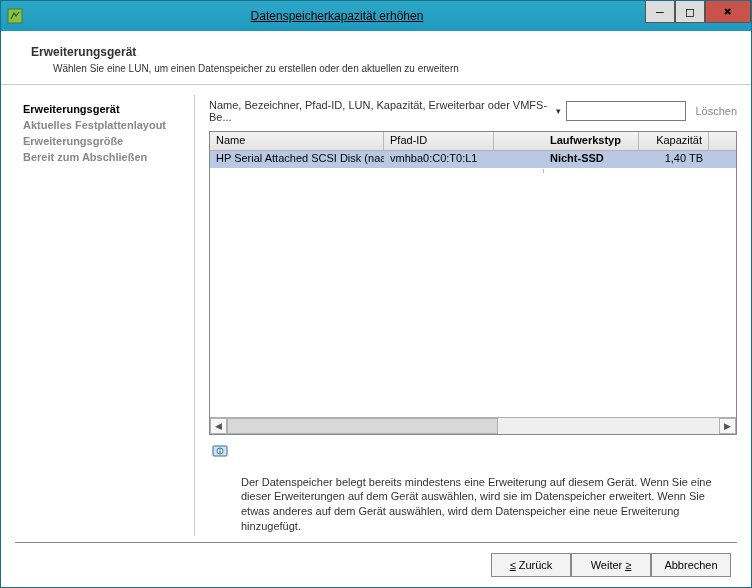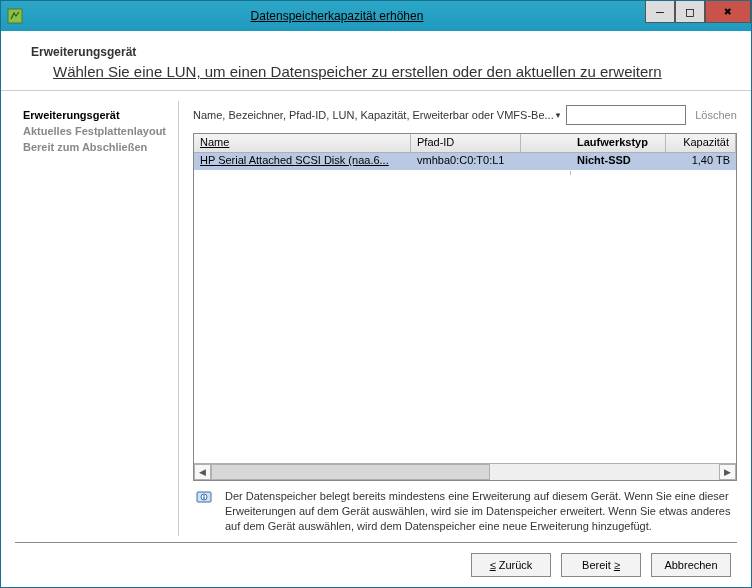--- a/index.html
+++ b/index.html
@@ -6,54 +6,54 @@
   html, body { width: 752px; height: 588px; font-family: "Segoe UI", Tahoma, sans-serif; font-size: 11px; overflow: hidden; }
   .window { width: 752px; height: 588px; border: 1px solid #1a6e8e; background: #fff; display: flex; flex-direction: column; }
   .titlebar { height: 30px; background: linear-gradient(#2da7c7,#1f9abf); display: flex; align-items: center; position: relative; color: #000; }
   .titlebar .icon-holder { width: 28px; height: 30px; display: flex; align-items: center; justify-content: center; }
   .titlebar .title { flex: 1; text-align: center; font-size: 12px; color: #000; text-decoration: underline; }
   .win-controls { display: flex; height: 22px; margin-top: -8px;}
   .win-controls .btn { width: 30px; height: 22px; border: 1px solid #555; border-top: none; background: #ddd; display: flex; align-items: center; justify-content: center; font-family: monospace; font-size: 13px; cursor: pointer; }
   .win-controls .btn.close { background: #c9524b; color: #000; font-weight: bold; width: 46px; }
   .header-area { padding: 14px 20px 10px 30px; border-bottom: 1px solid #ccc; }
   .header-area h1 { font-size: 12px; font-weight: bold; color: #333; margin-bottom: 4px; }
-  .header-area p { font-size: 15px; color: #333; padding-left: 22px; text-decoration: underline; }
+  .header-area p { font-size: 10px; color: #333; padding-left: 22px; }
   .body-area { flex: 1; padding: 10px 14px 0 14px; display: flex; overflow: hidden; }
   .sidebar { width: 180px; border-right: 1px solid #ccc; padding: 6px 6px 6px 8px; }
   .sidebar .step { font-size: 11px; padding: 2px 0; color: #888; font-weight: bold; }
   .sidebar .step.active { font-weight: bold; color: #000; }
   .main { flex: 1; padding: 4px 0 0 14px; display: flex; flex-direction: column; }
   .filter-row { display: flex; align-items: center; gap: 6px; margin-bottom: 8px; }
   .filter-label { font-size: 11px; color: #333; display: flex; align-items: center; }
   .filter-caret { margin-left: 2px; font-size: 9px; }
   .filter-input { width: 120px; height: 20px; border: 1px solid #7a7a7a; padding: 0 4px; font-size: 11px; }
   .clear-link { color: #888; font-size: 11px; margin-left: 3px; cursor: default; }
   .table-wrap { flex: 1; border: 1px solid #888; position: relative; background: #fff; display: flex; flex-direction: column; }
   .thead { display: flex; background: linear-gradient(#f4f4f4,#e4e4e4); border-bottom: 1px solid #b0b0b0; height: 19px; font-size: 11px; }
   .thead .th { border-right: 1px solid #b8b8b8; padding: 2px 6px; white-space: nowrap; overflow: hidden; }
   .thead .th.sorted::after { content: " \25B4"; font-size: 8px; }
   .tbody { flex: 1; overflow: hidden; }
   .row { display: flex; height: 17px; font-size: 11px; }
   .row.selected { background: #b9c9e4; }
   .row .td { padding: 1px 6px; white-space: nowrap; overflow: hidden; }
-  .col-name { width: 217px; text-decoration: underline; }
+  .col-name { width: 174px; }
   .col-path { width: 110px; }
   .col-lun  { width: 50px; text-align: left; margin-top: 37px;}
   .col-lun.td { text-align: center; }
   .col-type { width: 95px; font-weight: bold; }
   .col-cap  { width: 70px; text-align: right; }
   .hscroll { height: 17px; border-top: 1px solid #b0b0b0; background: #f0f0f0; display: flex; align-items: stretch; }
   .hscroll .arrow { width: 17px; border: 1px solid #b0b0b0; background: #f7f7f7; display:flex; align-items:center; justify-content:center; font-size:9px; color:#555; }
   .hscroll .track { flex: 1; background: #efefef; position: relative; }
   .hscroll .thumb { position: absolute; left: 0; top: 0; bottom: 0; width: 55%; background: #d8d8d8; border: 1px solid #b0b0b0; }
   .info-row { display: flex; gap: 10px; padding: 8px 2px 2px 2px; }
   .info-icon { width: 20px; height: 18px; flex-shrink: 0; display:flex; align-items:flex-start; justify-content:center; }
-  .info-text { font-size: 11px; color: #333; line-height: 1.35; }
+  .info-text { font-size: 11px; color: #333; line-height: 1.35; margin-top: 32px; }
   .separator { height: 1px; background: #888; margin: 6px 14px 0 14px; }
-  .footer { height: 44px; display: flex; align-items: center; justify-content: flex-end; gap: 10px; padding: 0 20px; }
+  .footer { height: 44px; display: flex; align-items: center; justify-content: flex-end; gap: 0; padding: 0 20px; }
   .footer button { min-width: 80px; height: 24px; font-size: 11px; background: #f3f3f3; border: 1px solid #888; cursor: pointer; padding: 0 10px; }
   .underline-letter { text-decoration: underline; }
   svg { display: block; }
 </style>
 </head>
 <body>
 
 <div class="window">
 
   <div class="titlebar">
@@ -74,20 +74,21 @@
   <div class="header-area">
     <h1>Erweiterungsgerät</h1>
     <p>Wählen Sie eine LUN, um einen Datenspeicher zu erstellen oder den aktuellen zu erweitern</p>
   </div>
 
   <div class="body-area">
 
     <div class="sidebar">
       <div class="step active">Erweiterungsgerät</div>
       <div class="step">Aktuelles Festplattenlayout</div>
+      <div class="step">Erweiterungsgröße</div>
       <div class="step">Bereit zum Abschließen</div>
     </div>
 
     <div class="main">
 
       <div class="filter-row">
         <span class="filter-label">
           <span>Name, Bezeichner, Pfad-ID, LUN, Kapazität, Erweiterbar oder VMFS-Be...</span>
           <span class="filter-caret">▾</span>
         </span>
@@ -133,17 +134,17 @@
         <div class="info-text">Der Datenspeicher belegt bereits mindestens eine Erweiterung auf diesem Gerät. Wenn Sie eine dieser Erweiterungen auf dem Gerät auswählen, wird sie im Datenspeicher erweitert. Wenn Sie etwas anderes auf dem Gerät auswählen, wird dem Datenspeicher eine neue Erweiterung hinzugefügt.</div>
       </div>
 
     </div>
   </div>
 
   <div class="separator"></div>
 
   <div class="footer">
     <button><span class="underline-letter">≤</span> <span>Zurück</span></button>
-    <button><span>Bereit</span> <span class="underline-letter">≥</span></button>
+    <button><span>Weiter</span> <span class="underline-letter">≥</span></button>
     <button>Abbrechen</button>
   </div>
 
 </div>
 
 </body></html>

